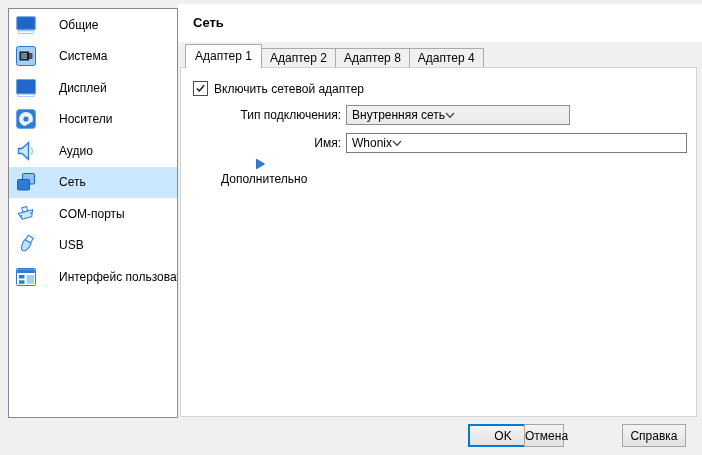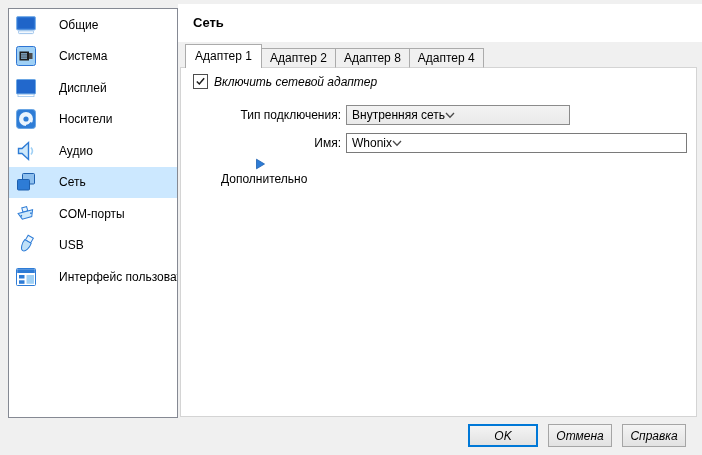--- a/index.html
+++ b/index.html
@@ -30,21 +30,21 @@
   }
   .tab.active {
     height:24px; line-height:22px; min-width:77px; background:#ffffff;
     border-bottom:none; position:relative; z-index:6;
   }
   
   .panel {
     position:absolute; left:180px; top:67px; width:517px; height:350px;
     background:#ffffff; border:1px solid #d4d4d4; box-sizing:border-box;
   }
-  .row-check { position:absolute; left:12px; top:6px; display:flex; align-items:center;font-style:italic; }
+  .row-check { position:absolute; left:12px; top:13px; display:flex; align-items:center; }
   .checkbox {
     width:13px; height:13px; background:#fff; border:1px solid #4d4d4d; box-sizing:content-box;
     display:inline-flex; align-items:center; justify-content:center; cursor:default;
   }
   .check-label { margin-left:6px; }
   .form-label { position:absolute; left:10px; width:150px; height:20px; line-height:20px; text-align:right; }
   .lbl-type { top:37px; }
   .lbl-name { top:65px; }
   .combo {
     position:absolute; box-sizing:border-box; height:20px;
@@ -60,24 +60,24 @@
   .chev { display:inline-flex; align-items:center; }
   .advanced { position:absolute; left:40px; top:90px; height:18px; display:flex; align-items:center; cursor:default;flex-direction:column; }
   .tri { display:inline-flex; margin-right:7px; }
   .advanced .adv-label { line-height:18px; }
   
   .btn {
     position:absolute; top:424px; height:23px; box-sizing:border-box;
     background:linear-gradient(to bottom,#f4f4f4,#e2e2e2);
     border:1px solid #a5a5a5; border-radius:0;
     font-family:"Liberation Sans", sans-serif; font-size:12px; color:#000;
-    padding:0; text-align:center; cursor:default;font-style:italic;
+    padding:0; text-align:center; cursor:default;
   }
   .btn-ok { left:468px; width:70px; border:2px solid #0078d7; }
-  .btn-cancel { left:548px; width:64px; }
+  .btn-cancel { left:524px; width:40px; }
   .btn-help { left:622px; width:64px; }
 </style>
 </head>
 <body>
 
 <div class="app">
 
   <div class="header-band">
     <div class="header-title">Сеть</div>
   </div>

